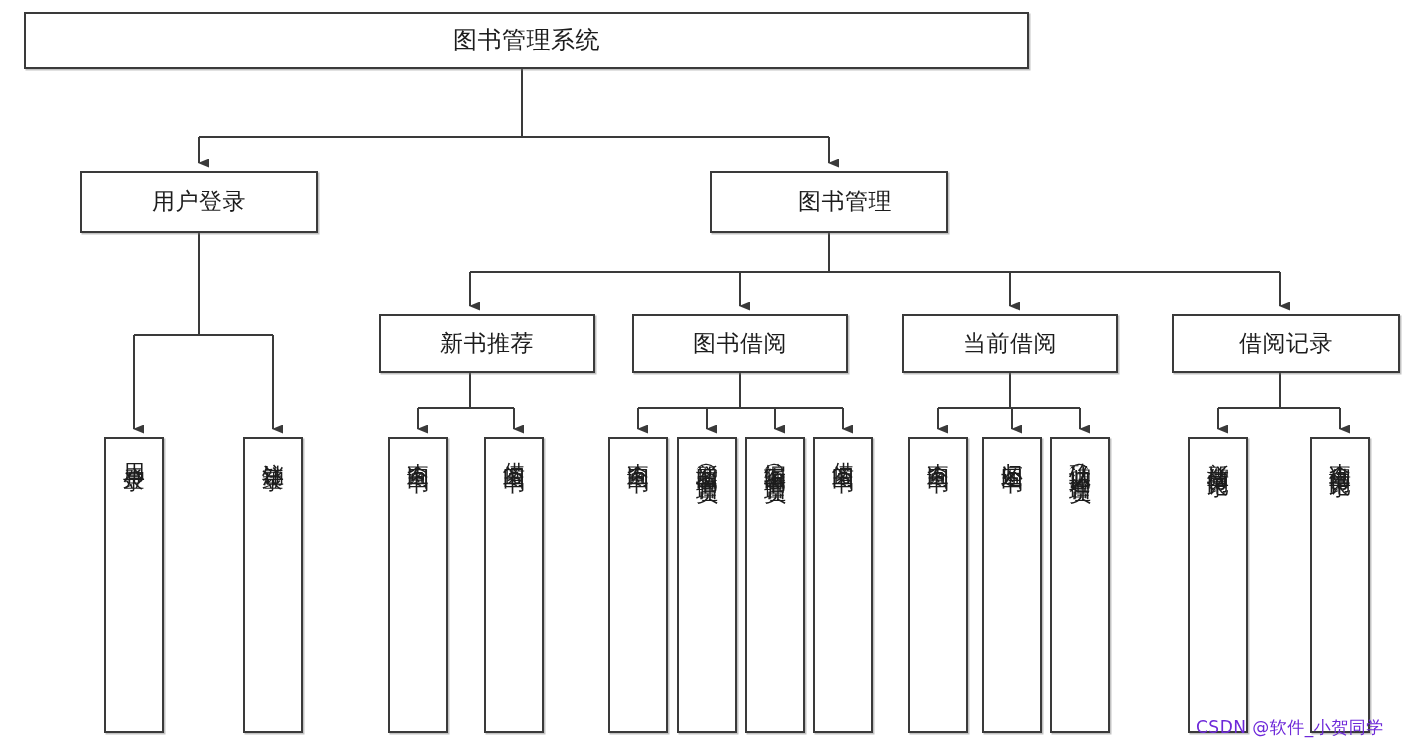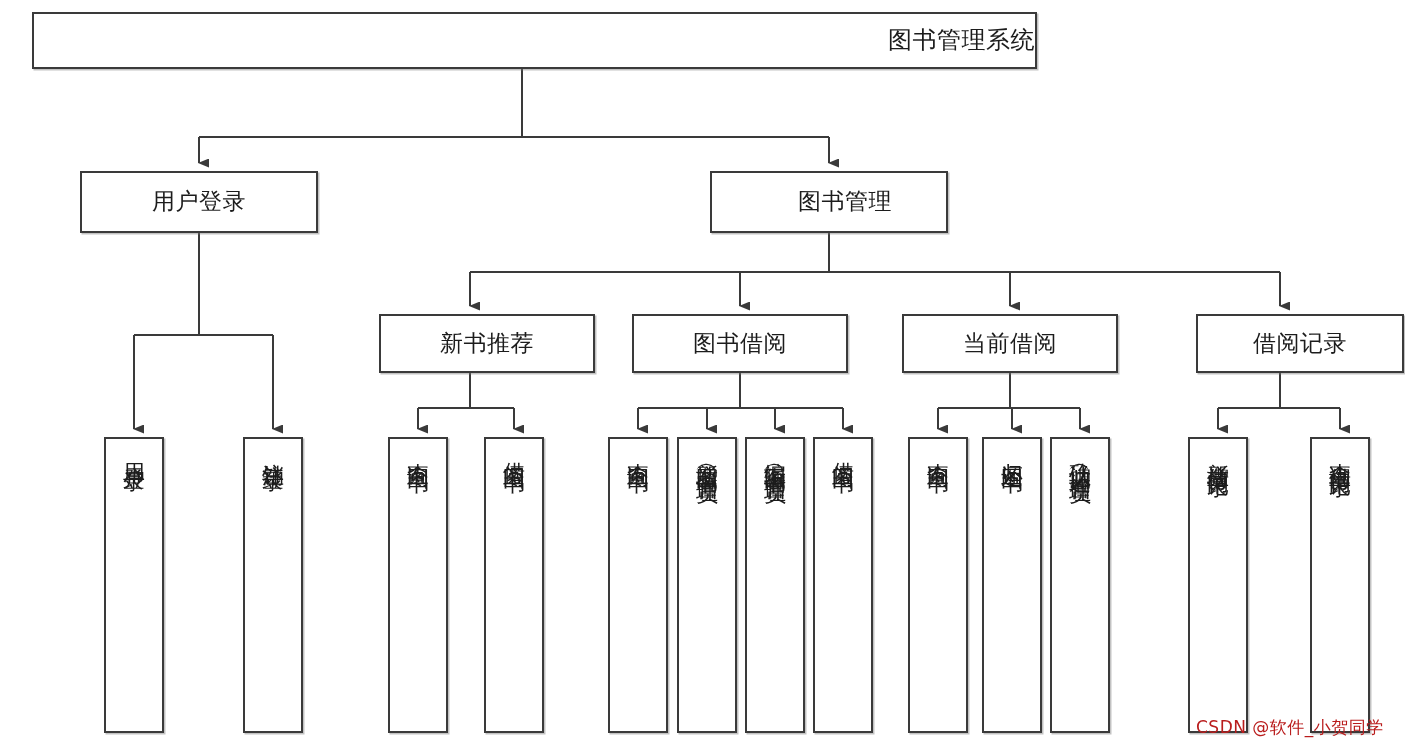--- a/index.html
+++ b/index.html
@@ -60,21 +60,21 @@
   .node.vert .node-label {
     writing-mode: vertical-rl;
     text-orientation: upright;
     font-size: 22px;
     line-height: 1.0;
     letter-spacing: 3px;
     white-space: nowrap;
   }
   .watermark {
     position: absolute;
-    color: #b91c1c;
+    color: #6d28d9;
     font-size: 17px;
     white-space: nowrap;
     letter-spacing: 0.5px;
   }
 </style>
 </head>
 <body>
 
 <div id="canvas">
 
@@ -121,41 +121,41 @@
       <path d="M1012,408 L1012,429" marker-end="url(#arrowhead)"></path>
       <path d="M1080,408 L1080,429" marker-end="url(#arrowhead)"></path>
 
       <path d="M1280,373 L1280,408"></path>
       <path d="M1218,408 L1340,408"></path>
       <path d="M1218,408 L1218,429" marker-end="url(#arrowhead)"></path>
       <path d="M1340,408 L1340,429" marker-end="url(#arrowhead)"></path>
     </g>
   </svg>
 
-  <div class="node horiz root" style="left: 32px; top: 12px; width: 1005px; height: 57px; justify-content: flex-end;">
+  <div class="node horiz root" style="left: 24px; top: 12px; width: 1005px; height: 57px;">
     <span class="node-label">图书管理系统</span>
   </div>
 
   <div class="node horiz" style="left: 80px; top: 171px; width: 238px; height: 62px;">
     <span class="node-label">用户登录</span>
   </div>
   <div class="node horiz" style="left: 710px; top: 171px; width: 238px; height: 62px; padding-left: 32px;">
     <span class="node-label">图书管理</span>
   </div>
 
   <div class="node horiz" style="left: 362px; top: 314px; width: 216px; height: 59px; margin-left: 17px;">
     <span class="node-label">新书推荐</span>
   </div>
   <div class="node horiz" style="left: 632px; top: 314px; width: 216px; height: 59px; justify-content: center;">
     <span class="node-label">图书借阅</span>
   </div>
   <div class="node horiz" style="left: 902px; top: 314px; width: 216px; height: 59px;">
     <span class="node-label">当前借阅</span>
   </div>
-  <div class="node horiz" style="left: 1172px; top: 314px; width: 208px; height: 59px; margin-left: 24px;">
+  <div class="node horiz" style="left: 1172px; top: 314px; width: 228px; height: 59px;">
     <span class="node-label">借阅记录</span>
   </div>
 
   <div class="node vert" style="left: 104px; top: 437px; width: 60px; height: 296px;">
     <span class="node-label">用户登录</span>
   </div>
   <div class="node vert" style="left: 243px; top: 437px; width: 60px; height: 296px;">
     <span class="node-label">注销登录</span>
   </div>
   <div class="node vert" style="left: 388px; top: 437px; width: 60px; height: 296px;">

